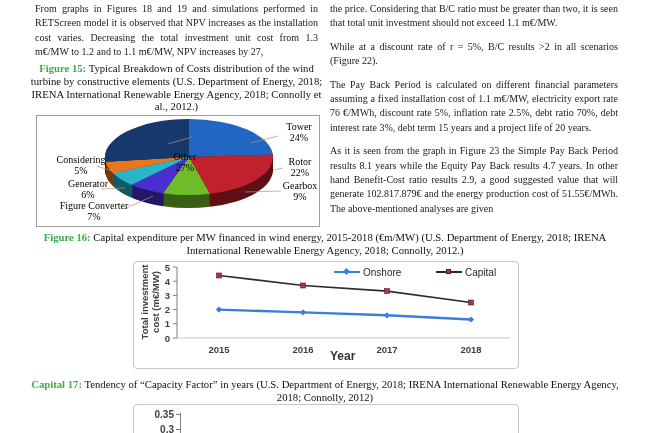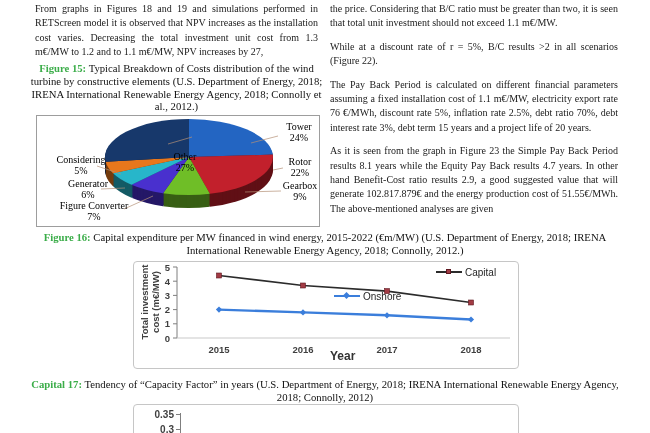--- a/index.html
+++ b/index.html
@@ -33,21 +33,21 @@
   .line-box svg{position:absolute;left:0;top:0;}
   text.tick{font-family:"Liberation Sans",sans-serif;font-weight:bold;font-size:9.5px;fill:#3f3f3f;}
   text.tend{text-anchor:end;} text.tmid{text-anchor:middle;}
   .ylab{position:absolute;left:16px;top:40px;transform:translate(-50%,-50%) rotate(-90deg);
         text-align:center;font-family:"Liberation Sans",sans-serif;font-weight:bold;
         font-size:9.5px;line-height:10.5px;color:#3f3f3f;white-space:nowrap;}
   .xlab{position:absolute;left:196px;top:87px;font-family:"Liberation Sans",sans-serif;
         font-weight:bold;font-size:12px;color:#333;}
   .legend-item{position:absolute;top:5px;font-family:"Liberation Sans",sans-serif;
         font-size:10px;color:#262626;white-space:nowrap;}
-  .leg1{left:200px;margin-top:24px;} .leg2{left:302px;}
+  .leg1{left:200px;} .leg2{left:302px;}
   .leg-line{display:inline-block;vertical-align:middle;width:26px;height:2px;
         position:relative;margin-right:3px;margin-top:-2px;}
   .leg-line.on{background:#3b7edb;} .leg-line.off{background:#2b2b2b;}
   .mk{position:absolute;left:10px;top:-2px;width:5px;height:5px;}
   .mk.on{background:#3b7edb;transform:rotate(45deg);}
   .mk.off{background:#a23b44;border:1px solid #5e1820;box-sizing:border-box;}
 
   
   .bottom-box{position:absolute;left:133px;top:404px;width:384px;height:42px;
             border:1px solid #c6c6c6;border-radius:4px;background:#fff;}
@@ -212,21 +212,21 @@
 
   <div class="col-right">
     <p class="para">the price. Considering that B/C ratio must be greater than two, it is seen that total unit investment should not exceed 1.1 m€/MW.</p>
     <p class="para">While at a discount rate of r = 5%, B/C results &gt;2 in all scenarios (Figure 22).</p>
     <p class="para">The Pay Back Period is calculated on different financial parameters assuming a fixed installation cost of 1.1 m€/MW, electricity export rate 76 €/MWh, discount rate 5%, inflation rate 2.5%, debt ratio 70%, debt interest rate 3%, debt term 15 years and a project life of 20 years.</p>
     <p class="para">As it is seen from the graph in Figure 23 the Simple Pay Back Period results 8.1 years while the Equity Pay Back results 4.7 years. In other hand Benefit-Cost ratio results 2.9, a good suggested value that will generate 102.817.879€ and the energy production cost of 51.55€/MWh. The above-mentioned analyses are given</p>
   </div>
 
   <div class="caption cap16">
     <span class="figlab">Figure 16:</span>
-    <span>Capital expenditure per MW financed in wind energy, 2015-2022 (€m/MW) (U.S. Department of Energy, 2018; IRENA International Renewable Energy Agency, 2018; Connolly, 2012.)</span>
+    <span>Capital expenditure per MW financed in wind energy, 2015-2018 (€m/MW) (U.S. Department of Energy, 2018; IRENA International Renewable Energy Agency, 2018; Connolly, 2012.)</span>
   </div>
 
   <div class="line-box">
     <svg id="line-svg" width="384" height="106" viewBox="0 0 384 106">
         <line x1="43" y1="5" x2="43" y2="76" stroke="#7f7f7f" stroke-width="1"></line>
         <line x1="39" y1="76.0" x2="43" y2="76.0" stroke="#7f7f7f" stroke-width="1"></line>
         <text class="tick tend" x="36" y="79.5">0</text>
         <line x1="39" y1="61.8" x2="43" y2="61.8" stroke="#7f7f7f" stroke-width="1"></line>
         <text class="tick tend" x="36" y="65.3">1</text>
         <line x1="39" y1="47.6" x2="43" y2="47.6" stroke="#7f7f7f" stroke-width="1"></line>

